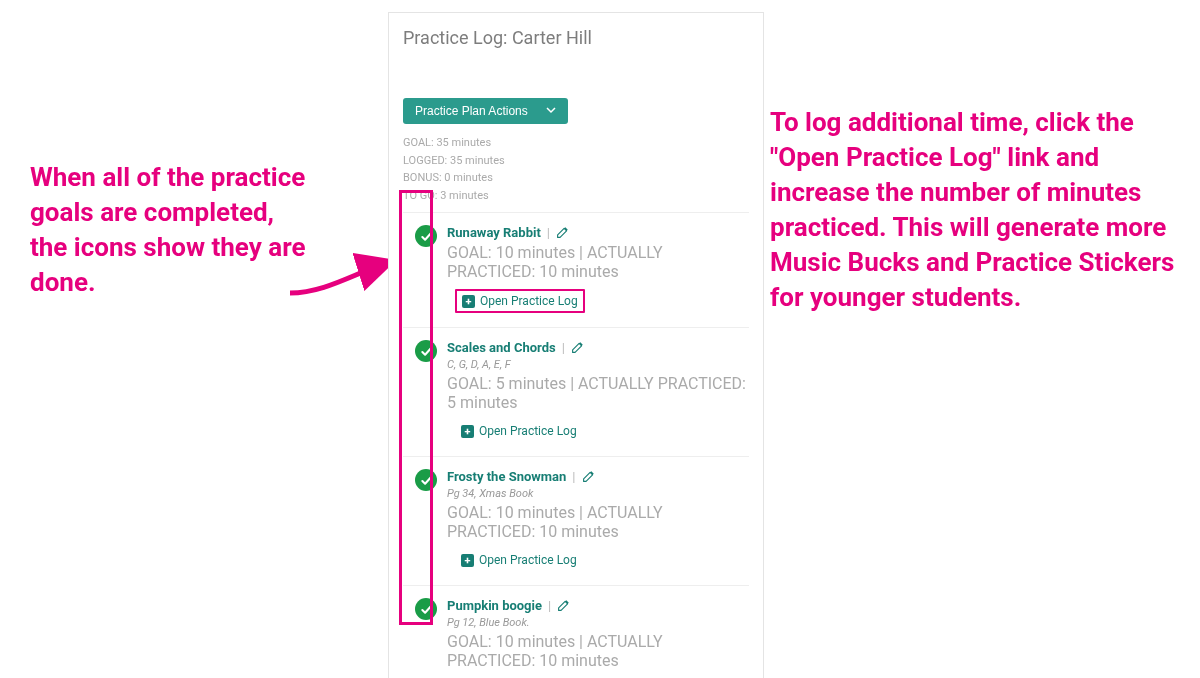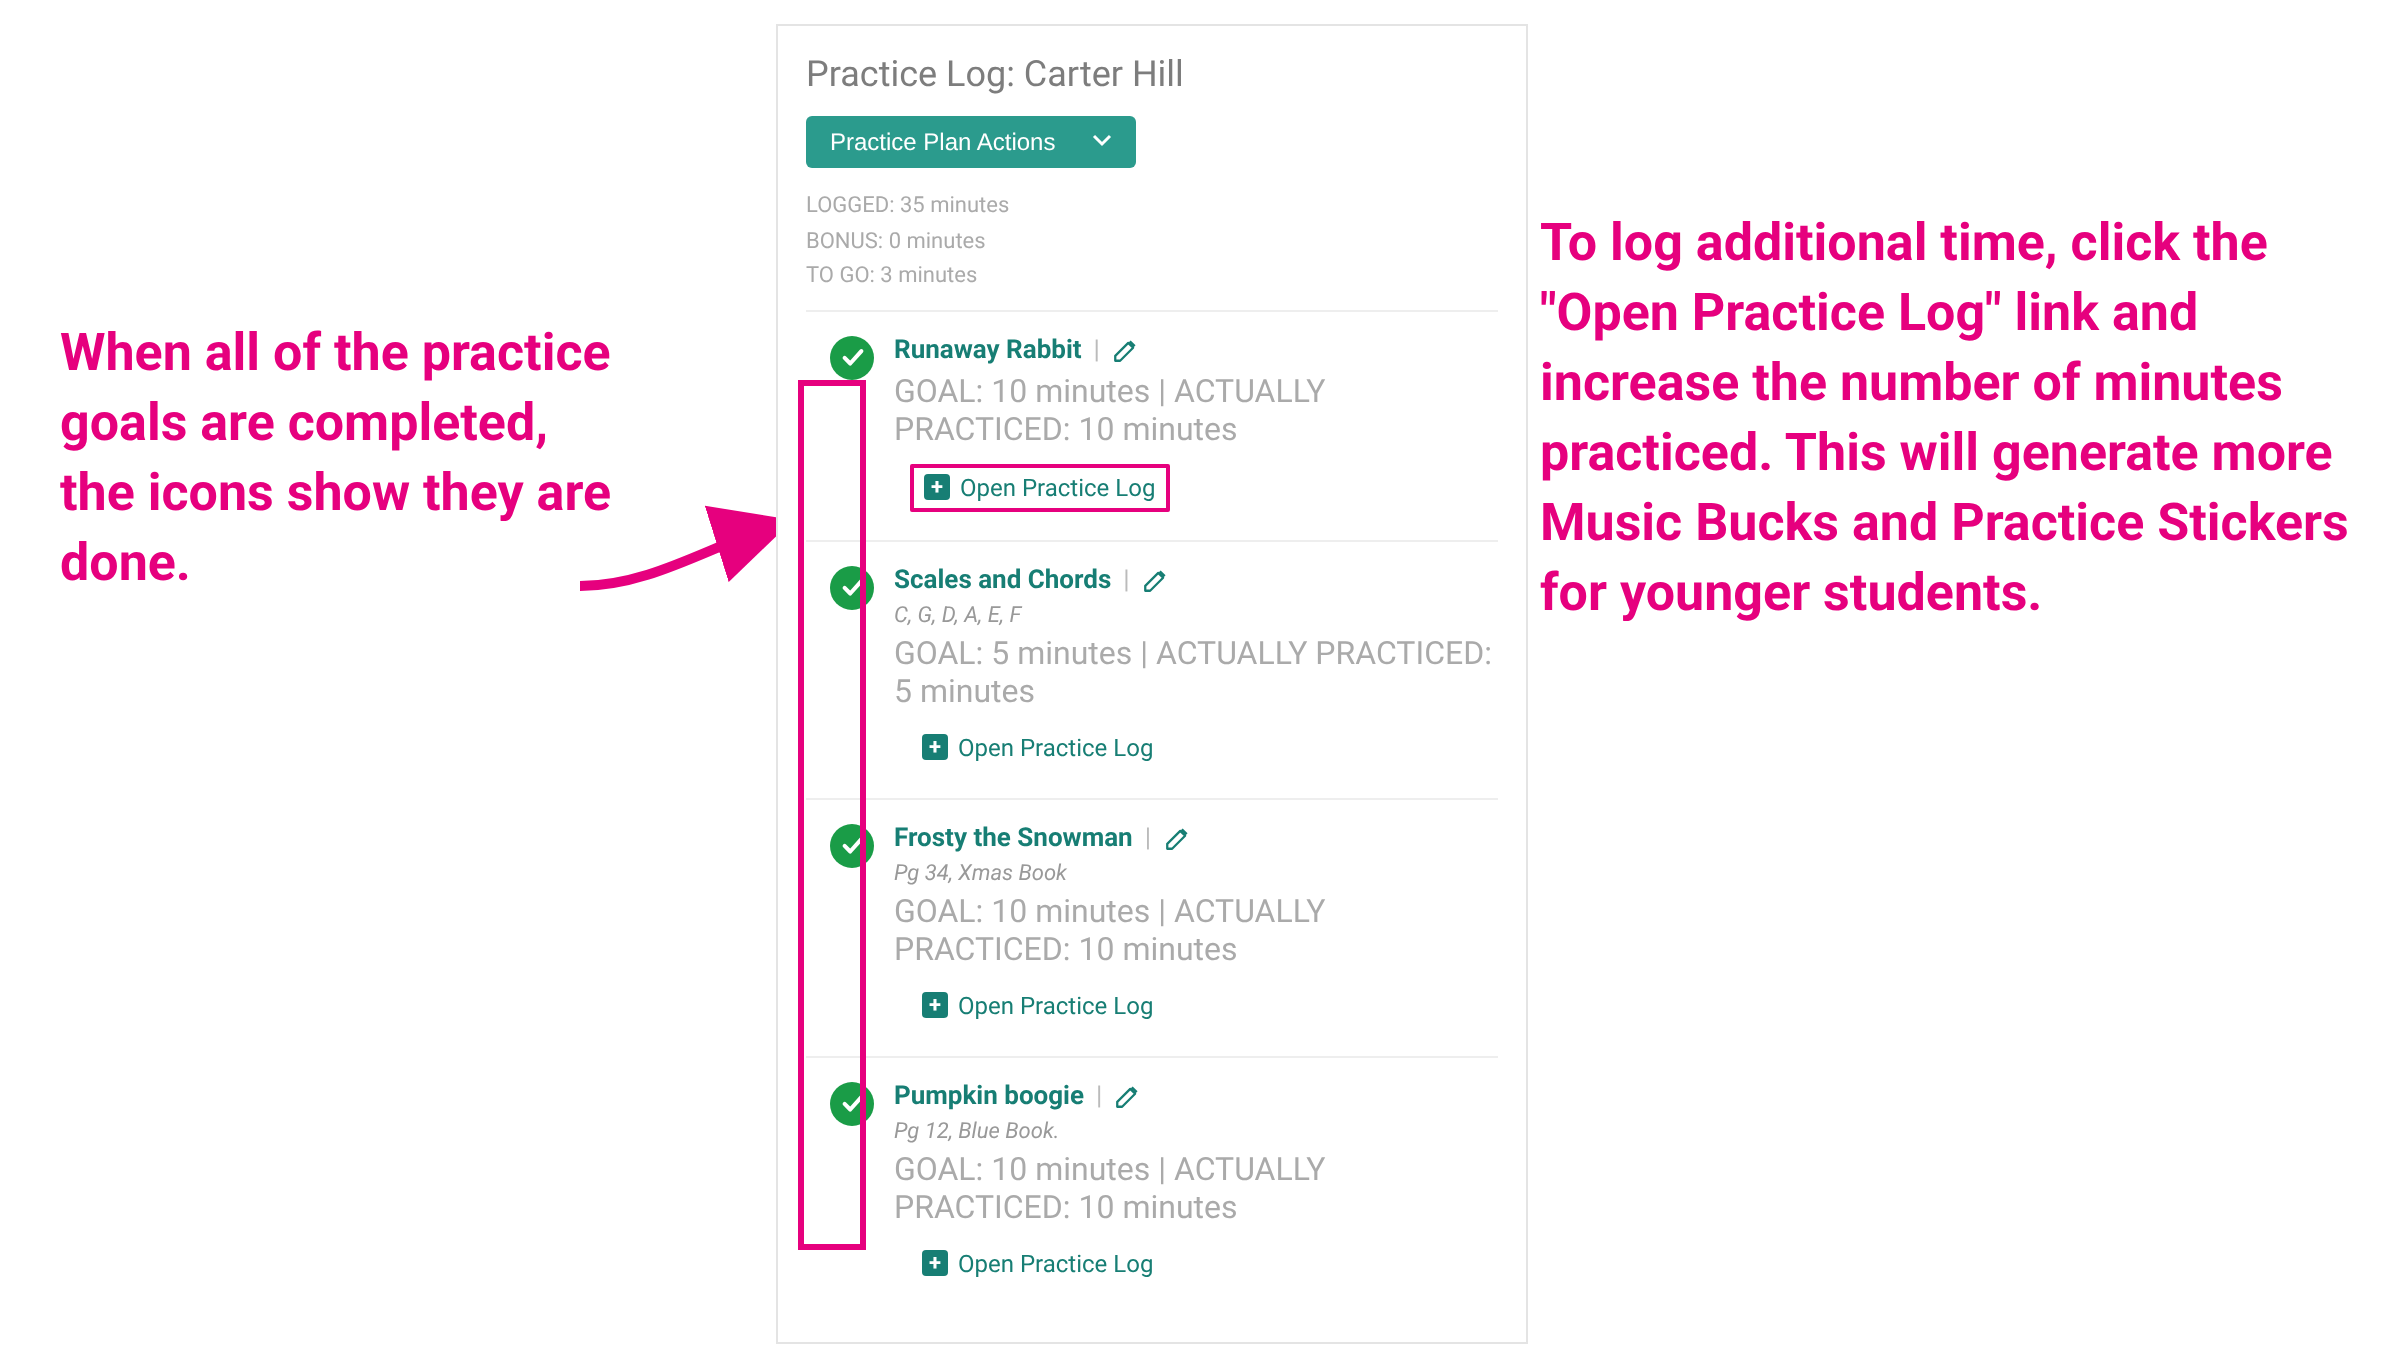--- a/index.html
+++ b/index.html
@@ -70,20 +70,21 @@
     display: inline-flex;
     align-items: center;
     gap: 18px;
     background: #2b9b8d;
     color: #fff;
     font-size: 12px;
     padding: 6px 12px;
     border-radius: 3px;
     border: none;
     cursor: pointer;
+    margin-top: 40px;
   }
   .actions-btn svg { width: 10px; height: 10px; }
 
   .summary {
     margin: 10px 0 8px 0;
   }
   .summary-line {
     color: #aaa;
     font-size: 11px;
     line-height: 1.6;
@@ -219,20 +220,21 @@
   <button class="actions-btn">
     <span>Practice Plan Actions</span>
     <span>
       <svg viewBox="0 0 10 10">
           <path d="M1 3 L5 7 L9 3" stroke="#fff" stroke-width="1.5" fill="none"></path>
         </svg>
     </span>
   </button>
 
   <div class="summary">
+    <div class="summary-line">GOAL: 35 minutes</div>
     <div class="summary-line">LOGGED: 35 minutes</div>
     <div class="summary-line">BONUS: 0 minutes</div>
     <div class="summary-line">TO GO: 3 minutes</div>
   </div>
 
   <div class="items" id="items">
       <div class="item">
         <div class="item-row">
           <div class="check-circle">
             <svg viewBox="0 0 14 14">

